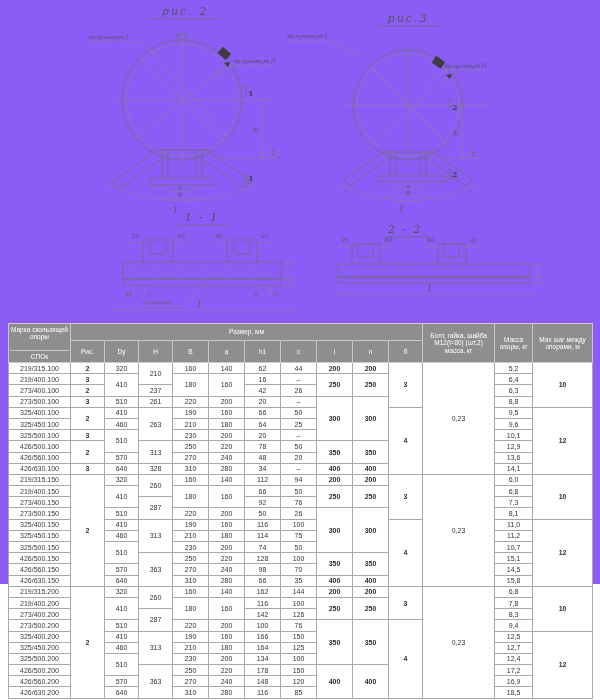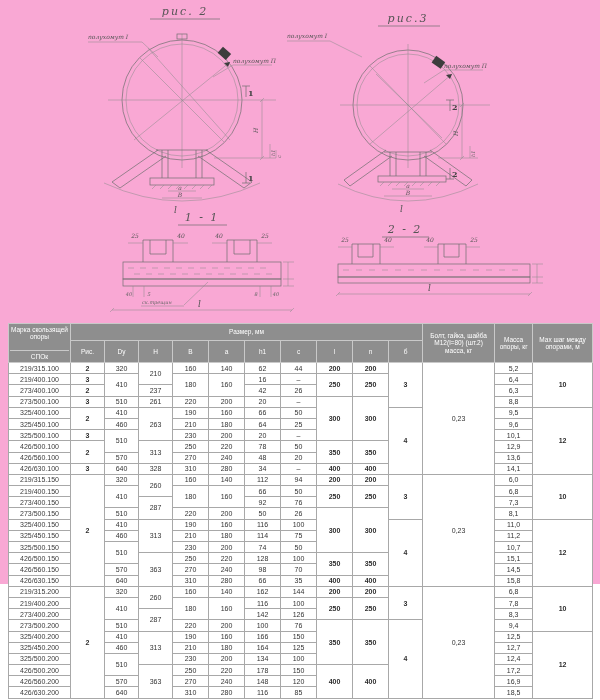--- a/index.html
+++ b/index.html
@@ -1,17 +1,17 @@
 <!DOCTYPE html>
 <html><head>
 <meta charset="utf-8">
 <style>
   html,body{margin:0;padding:0;background:#ffffff;width:600px;height:700px;overflow:hidden;
     font-family:"Liberation Sans",sans-serif;}
-  #sheet{position:relative;width:600px;height:584px;background:#f9a8d4;}
+  #sheet{position:relative;width:600px;height:584px;background:#8b5cf6;}
   
   #drawing{position:absolute;left:0;top:0;}
   svg text{fill:#4a4a4a;}
   .dline{stroke:#6f6f6f;stroke-width:.7;fill:none;}
   .dthin{stroke:#8a8a8a;stroke-width:.5;fill:none;}
   .dfill{fill:#3d3d3d;stroke:none;}
   .fig-title{font-family:"DejaVu Serif",serif;font-style:italic;font-size:11px;letter-spacing:2px;fill:#555;}
   .lbl{font-family:"DejaVu Serif",serif;font-style:italic;font-size:6px;fill:#555;}
   .dim{font-family:"DejaVu Serif",serif;font-style:italic;font-size:6px;fill:#555;}
   .dim-sm{font-family:"DejaVu Serif",serif;font-style:italic;font-size:5px;fill:#666;}

